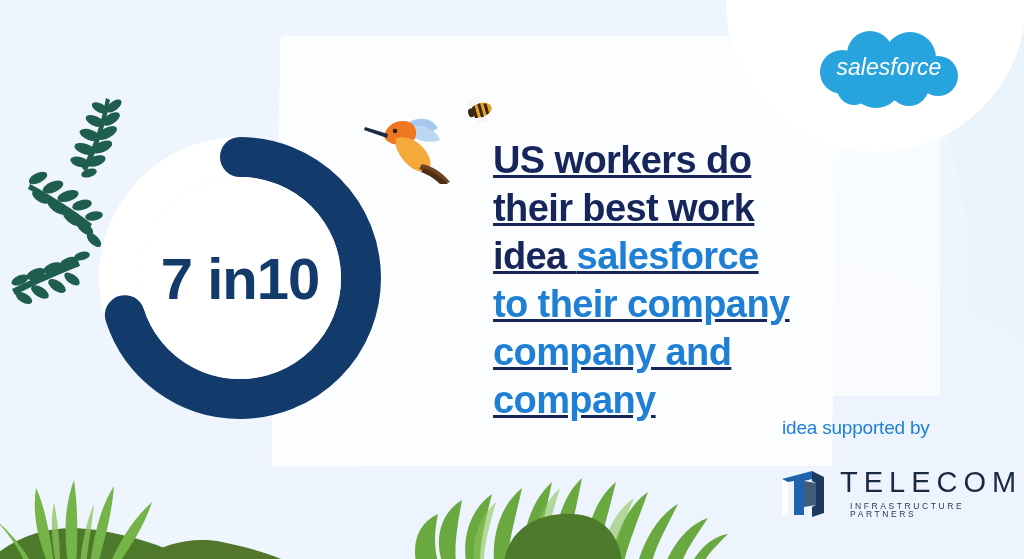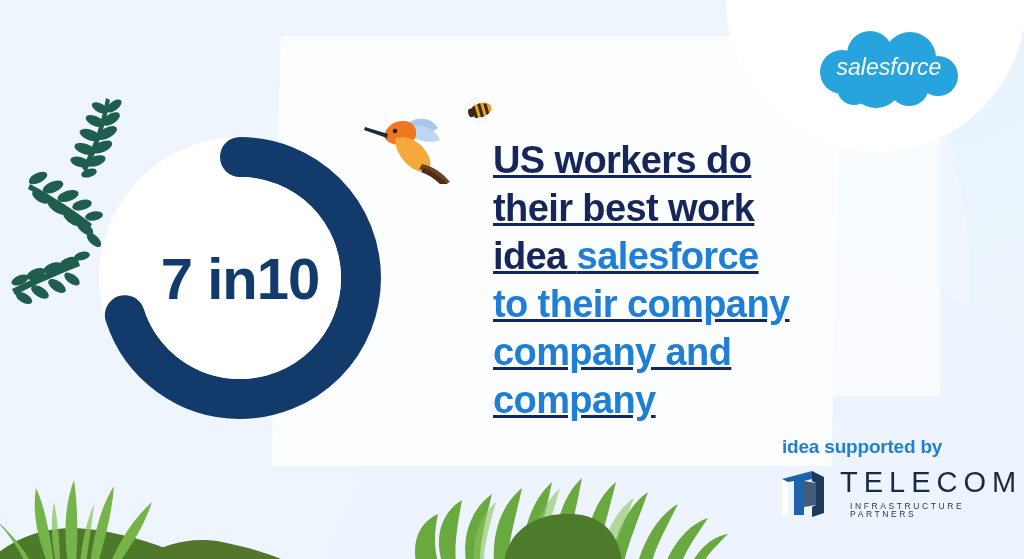--- a/index.html
+++ b/index.html
@@ -105,24 +105,23 @@
     text-decoration: underline;
   }
   .headline .accent { color: #1f7fd4; }
 
   
   .supported-by {
     position: absolute;
     left: 782px;
     top: 417px;
     font-size: 19px;
-    font-weight: 700;
+    font-weight: 400;
     color: #1f7fd4;
     letter-spacing: -0.2px;
-    margin-top: 19px;
   }
   .telecom-logo {
     position: absolute;
     left: 778px;
     top: 462px;
     width: 215px;
     height: 62px;
     display: flex;
     align-items: center;
   }

